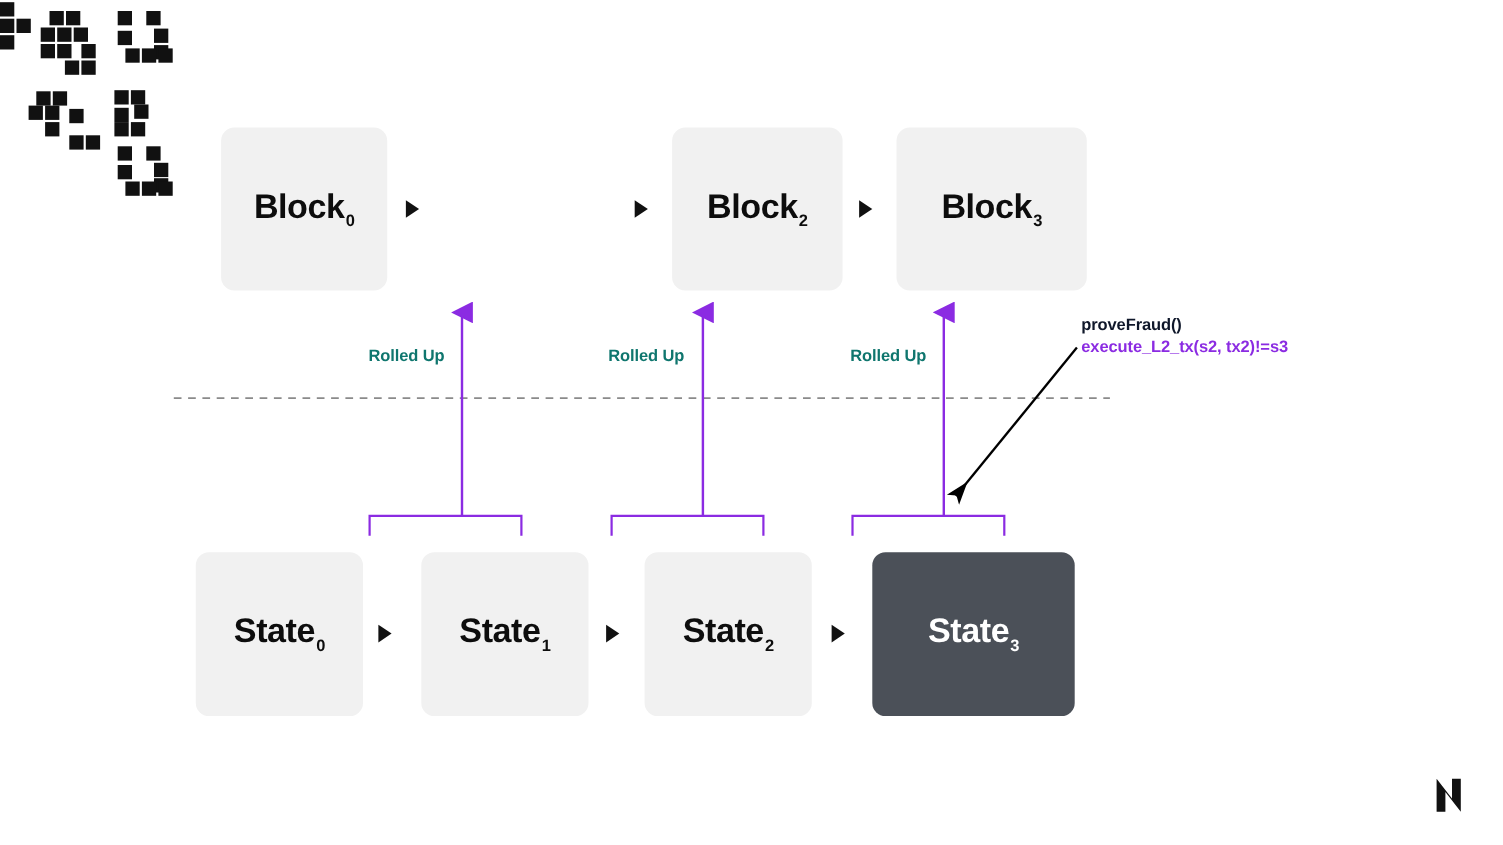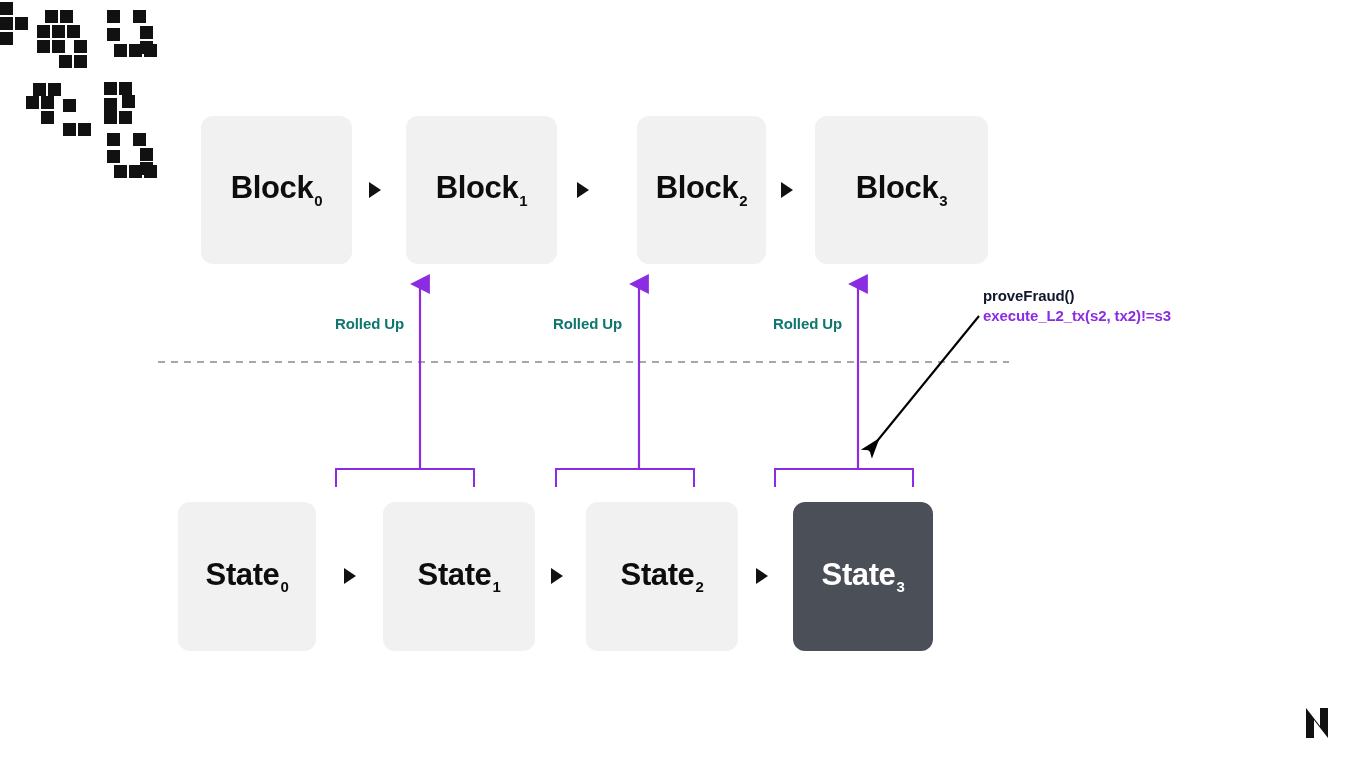--- a/index.html
+++ b/index.html
@@ -187,28 +187,23 @@
     <span class="px" style="left:144px; top:165px;"></span>
   </div>
 
   <div class="node" style="left:201px; top:116px; width:151px; height:148px;">
     <span class="node-label">
       <span>Block</span><span class="sub">0</span>
     </span>
   </div>
   <div class="tri" style="left:369px; top:182px;"></div>
 
-  <div class="node" style="left:406px; top:116px; width:151px; height:148px;">
-    <span class="node-label">
-      <span>Block</span><span class="sub">1</span>
-    </span>
-  </div>
   <div class="tri" style="left:577px; top:182px;"></div>
 
-  <div class="node" style="left:637px; top:116px; width:129px; height:148px;">
+  <div class="node" style="left:611px; top:116px; width:155px; height:148px;">
     <span class="node-label">
       <span>Block</span><span class="sub">2</span>
     </span>
   </div>
   <div class="tri" style="left:781px; top:182px;"></div>
 
   <div class="node" style="left:815px; top:116px; width:173px; height:148px;">
     <span class="node-label">
       <span>Block</span><span class="sub">3</span>
     </span>
@@ -216,42 +211,42 @@
 
   <div class="rolled-up" style="left:335px; top:315px;">Rolled Up</div>
   <div class="rolled-up" style="left:553px; top:315px;">Rolled Up</div>
   <div class="rolled-up" style="left:773px; top:315px;">Rolled Up</div>
 
   <div class="annot" style="left:983px; top:286px;">
     <span class="annot-title">proveFraud()</span>
     <span class="annot-code">execute_L2_tx(s2, tx2)!=s3</span>
   </div>
 
-  <div class="node" style="left:178px; top:502px; width:138px; height:149px;">
+  <div class="node" style="left:178px; top:502px; width:152px; height:149px;">
     <span class="node-label">
       <span>State</span><span class="sub">0</span>
     </span>
   </div>
   <div class="tri" style="left:344px; top:568px;"></div>
 
   <div class="node" style="left:383px; top:502px; width:152px; height:149px;">
     <span class="node-label">
       <span>State</span><span class="sub">1</span>
     </span>
   </div>
   <div class="tri" style="left:551px; top:568px;"></div>
 
   <div class="node" style="left:586px; top:502px; width:152px; height:149px;">
     <span class="node-label">
       <span>State</span><span class="sub">2</span>
     </span>
   </div>
   <div class="tri" style="left:756px; top:568px;"></div>
 
-  <div class="node dark" style="left:793px; top:502px; width:140px; height:149px;">
+  <div class="node dark" style="left:793px; top:502px; width:184px; height:149px;">
     <span class="node-label">
       <span>State</span><span class="sub">3</span>
     </span>
   </div>
 
   <svg id="wires" viewBox="0 0 1366 768" xmlns="http://www.w3.org/2000/svg">
     <defs>
       <marker id="purple-head" markerWidth="9" markerHeight="9" refX="4.5" refY="4.5" orient="auto">
         <path d="M4.5,0 L9,9 L0,9 Z" fill="#8b2be2"></path>
       </marker>

